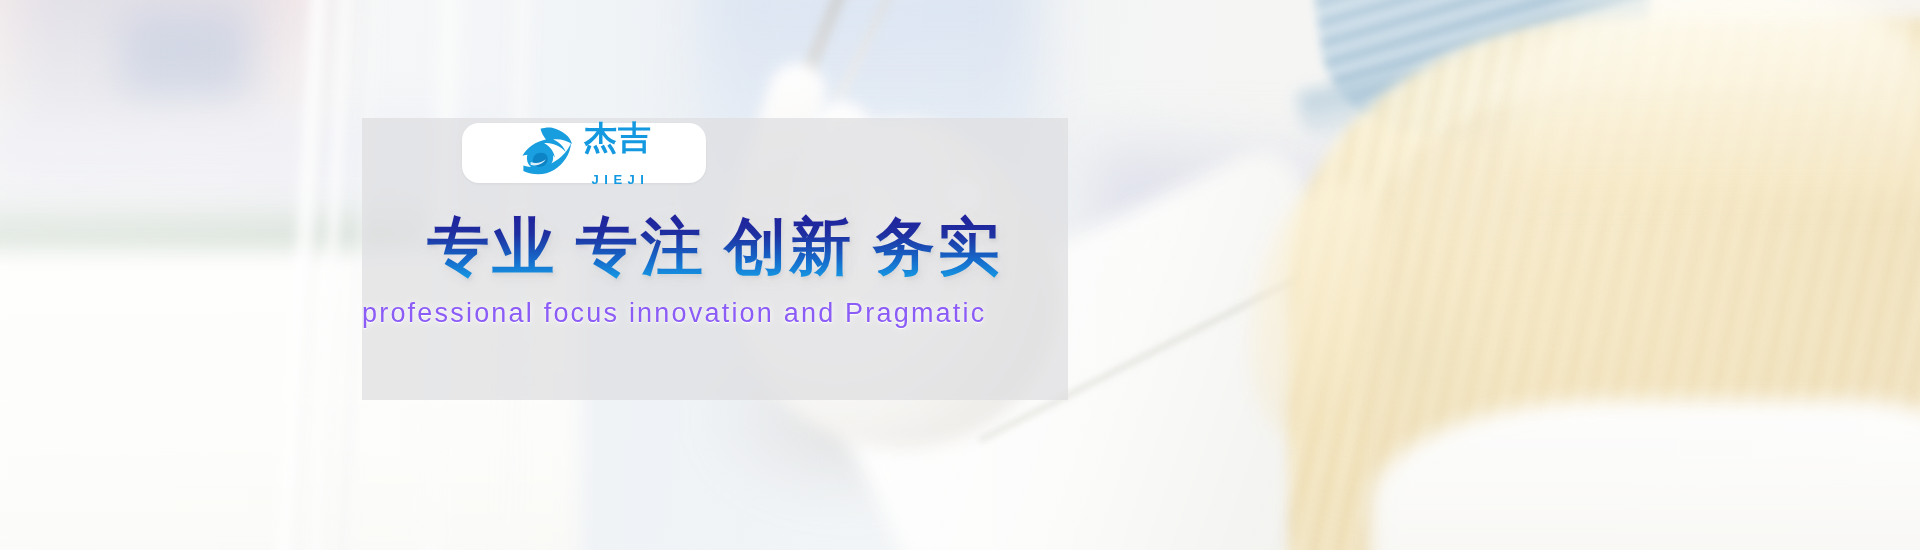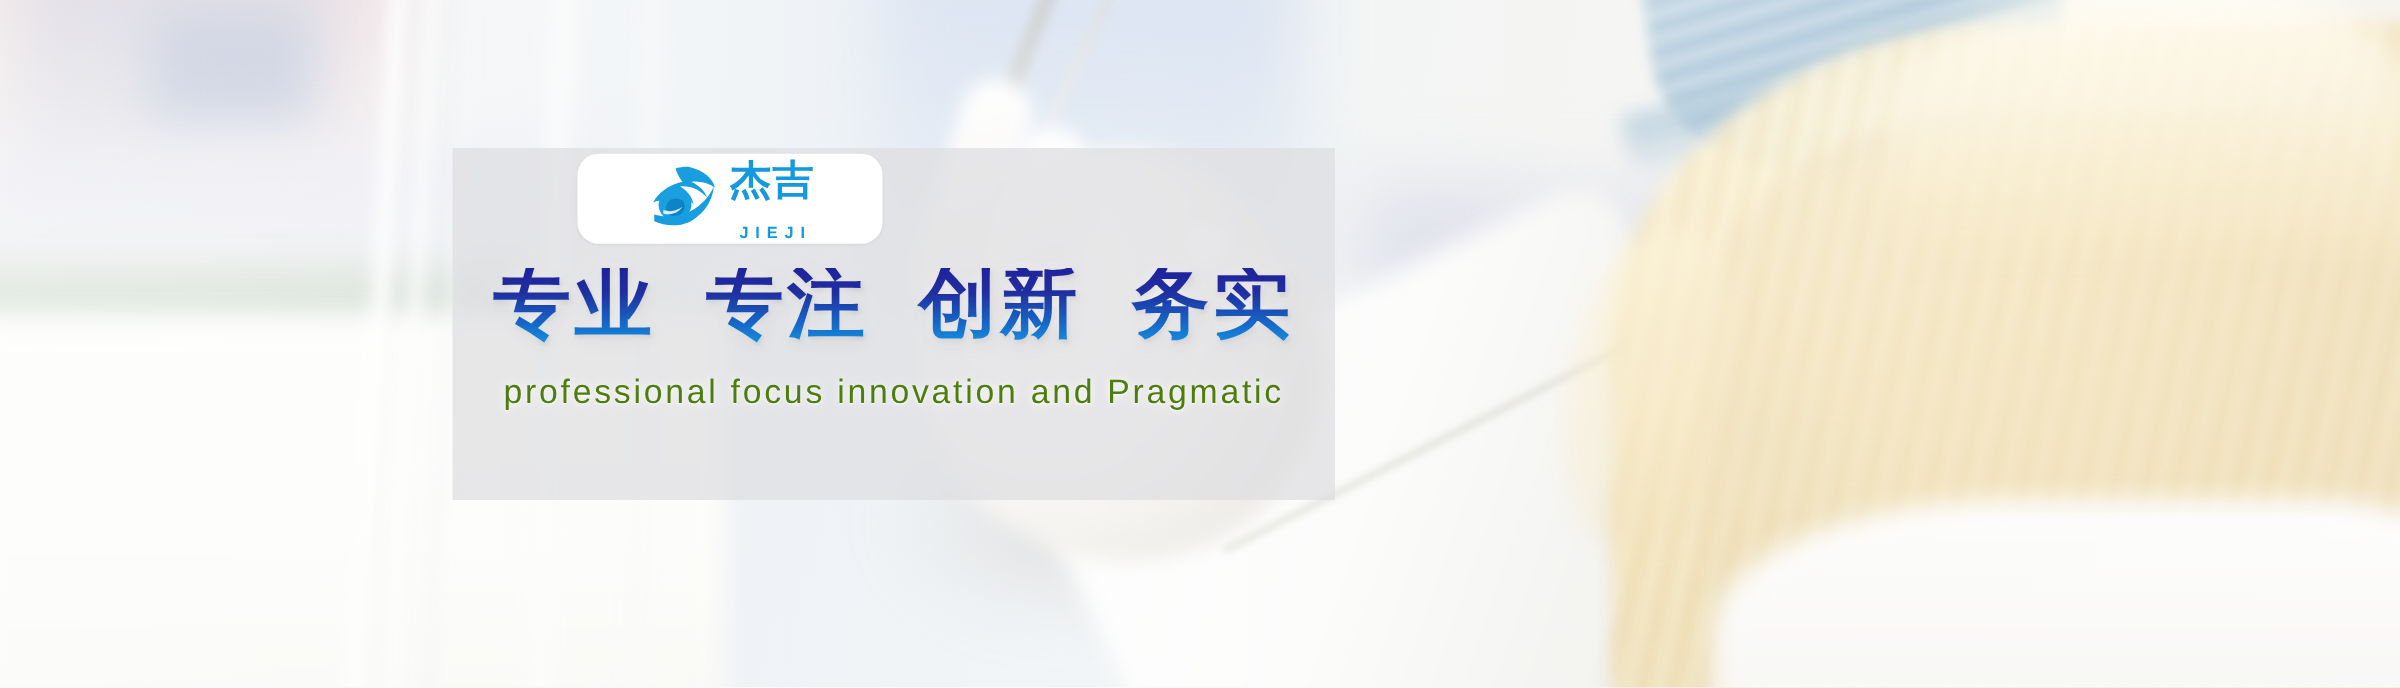--- a/index.html
+++ b/index.html
@@ -236,21 +236,21 @@
   .overlay-panel{
     position:absolute;
     left:362px;top:118px;width:706px;height:282px;
     background:rgba(222,222,224,.72);
     backdrop-filter:blur(2px);
   }
 
   
   .logo-badge{
     position:absolute;left:100px;top:5px;
-    width:244px;height:72px;
+    width:244px;height:60px;
     background:#ffffff;
     border-radius:17px;
     display:flex;align-items:center;justify-content:center;
     gap:10px;
     box-shadow:0 1px 3px rgba(0,0,0,.06);
   }
   .logo-mark{width:58px;height:54px;flex:0 0 auto;display:block;}
   .logo-words{display:flex;flex-direction:column;align-items:center;line-height:1;}
   .logo-cn{
     font-family:"DejaVu Sans","Liberation Sans",sans-serif;
@@ -259,39 +259,39 @@
   .logo-en{
     font-family:"Liberation Sans",sans-serif;
     font-size:13px;font-weight:700;color:#1499e0;letter-spacing:5.5px;
     margin-top:19px;margin-left:5px;
   }
 
   
   .headline{
     position:absolute;left:0;top:96px;width:100%;
     text-align:center;
-    font-family:Liberation Mono, monospace;
+    font-family:Liberation Serif, serif;
     font-size:62px;font-weight:700;
     letter-spacing:3px;
     line-height:1.08;
     background:linear-gradient(180deg,#20219c 0%,#1f2fa0 30%,#1669c9 68%,#169fe8 100%);
     -webkit-background-clip:text;background-clip:text;
     color:transparent;-webkit-text-fill-color:transparent;
     filter:drop-shadow(0 0 6px rgba(255,255,255,.95)) drop-shadow(1px 2px 2px rgba(120,120,130,.35));
     white-space:nowrap;
   }
 
   
   .subtitle{
     position:absolute;left:0;top:180px;width:100%;
-    text-align:center;
+    text-align:left;
     font-family:"Liberation Sans","DejaVu Sans",sans-serif;
     font-size:27px;font-weight:400;
     letter-spacing:2.2px;
-    color:#4d7c0f;
+    color:#8b5cf6;
     text-shadow:0 0 7px rgba(255,255,255,.95), 0 1px 1px rgba(255,255,255,.9);
     white-space:nowrap;
   }
 </style>
 </head>
 <body>
 
 <div class="banner">
 
   <div class="photo">

